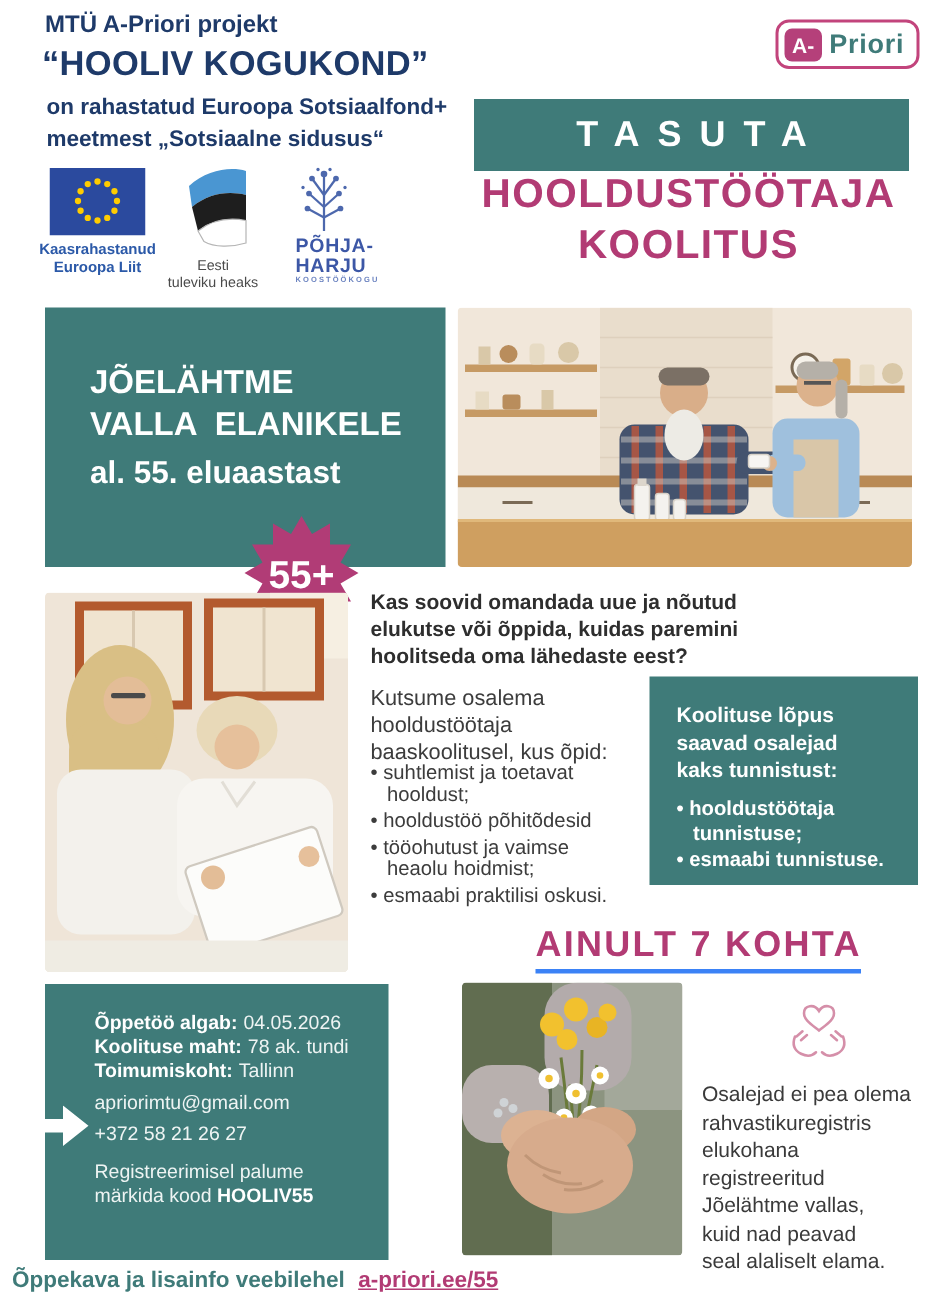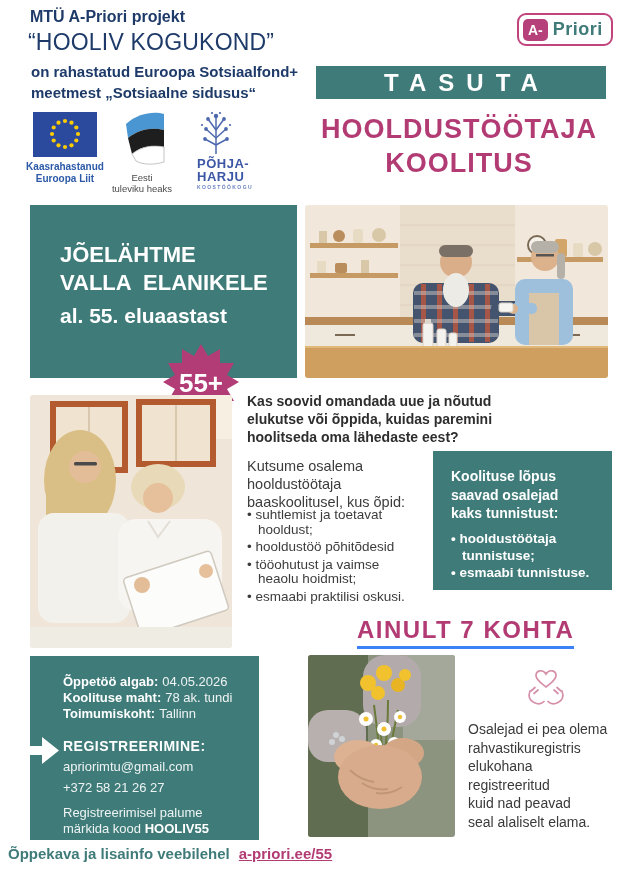--- a/index.html
+++ b/index.html
@@ -2,40 +2,40 @@
 <html><head>
 <meta charset="utf-8">
 <style>
   html,body{margin:0;padding:0;background:#fff;}
   .poster{position:relative;width:633px;height:875px;background:#fff;overflow:hidden;
           font-family:"Liberation Sans","DejaVu Sans",sans-serif;}
   .abs{position:absolute;}
 
   
   .project-intro{left:30px;top:8px;font-size:16px;font-weight:700;color:#1e3a69;}
-  .project-name{left:28px;top:29px;font-size:23px;font-weight:400;color:#1e3a69;letter-spacing:.2px;}
+  .project-name{left:28px;top:29px;font-size:23px;font-weight:700;color:#1e3a69;letter-spacing:.2px;}
   .funding{left:31px;top:61px;font-size:15px;font-weight:700;color:#1e3a69;line-height:21px;}
 
   
   .eu-flag{left:33px;top:112px;}
   .eu-caption{left:14px;top:161px;width:102px;text-align:center;font-size:10px;font-weight:700;color:#2b59a8;line-height:12px;}
   .ee-flag{left:112px;top:108px;}
   .ee-caption{left:100px;top:172px;width:84px;text-align:center;font-size:9.5px;color:#4a4a4a;line-height:11px;}
   .ph-icon{left:196px;top:108px;}
   .ph-name{left:197px;top:157px;font-size:13px;font-weight:800;color:#3c57a6;line-height:13px;letter-spacing:.5px;}
   .ph-sub{left:197px;top:184px;font-size:5px;font-weight:700;color:#6b83c0;letter-spacing:1.4px;}
 
   
   .apriori{left:517px;top:13px;height:33px;display:flex;align-items:center;gap:5px;
            border:2.5px solid #c2447c;border-radius:9px;padding:0 8px 0 4px;box-sizing:border-box;}
   .apriori-badge{background:#b5407a;color:#fff;font-size:14px;font-weight:800;padding:3px 5px;border-radius:5px;}
   .apriori-name{color:#3f7b79;font-size:18px;font-weight:800;letter-spacing:.5px;}
 
   
-  .banner{left:316px;top:66px;width:290px;height:33px;background:#3f7b79;color:#fff;
+  .banner{left:316px;top:66px;width:290px;height:48px;background:#3f7b79;color:#fff;
           display:flex;align-items:center;justify-content:center;font-size:24px;font-weight:800;
           letter-spacing:12px;text-indent:12px;}
   .hero-title{left:309px;top:112px;width:300px;text-align:center;color:#b23b74;
               font-size:27px;font-weight:800;line-height:34px;letter-spacing:1px;}
 
   
   .audience{left:30px;top:205px;width:267px;height:173px;background:#3f7b79;color:#fff;box-sizing:border-box;
             padding:36px 0 0 30px;}
   .aud-l12{font-size:22px;font-weight:800;line-height:28px;white-space:pre;}
   .aud-l3{font-size:21px;font-weight:700;margin-top:7px;}
@@ -329,21 +329,20 @@
   <div class="abs details">
     <div>
       <span class="lbl">Õppetöö algab:</span><span class="val">04.05.2026</span>
     </div>
     <div>
       <span class="lbl">Koolituse maht:</span><span class="val">78 ak. tundi</span>
     </div>
     <div>
       <span class="lbl">Toimumiskoht:</span><span class="val">Tallinn</span>
     </div>
-    <div class="reg-title">REGISTREERIMINE:</div>
     <div class="reg-contact">apriorimtu@gmail.com</div>
     <div class="reg-contact">+372 58 21 26 27</div>
     <div class="reg-note">
       <div>Registreerimisel palume</div>
       <div><span>märkida kood </span><b>HOOLIV55</b></div>
     </div>
     <span class="arrow-ic">
       <svg width="30" height="27" viewBox="0 0 30 27">
           <path d="M0,9 h12 v-9 l17,13.5 L12,27 v-9 H0 z" fill="#ffffff"></path>
         </svg>
@@ -410,20 +409,21 @@
           <path d="M34,27.5 L30,24"></path>
       </g>
     </svg>
   </div>
 
   <div class="abs residency">
     <div>Osalejad ei pea olema</div>
     <div>rahvastikuregistris</div>
     <div>elukohana</div>
     <div>registreeritud</div>
+    <div>Jõelähtme vallas,</div>
     <div>kuid nad peavad</div>
     <div>seal alaliselt elama.</div>
   </div>
 
   <div class="abs footer">
     <span class="f-label">Õppekava ja lisainfo veebilehel</span>
     <span class="f-link">a-priori.ee/55</span>
   </div>
 
 </div>

